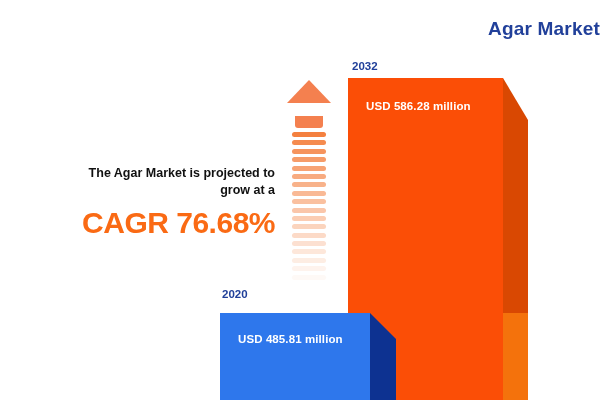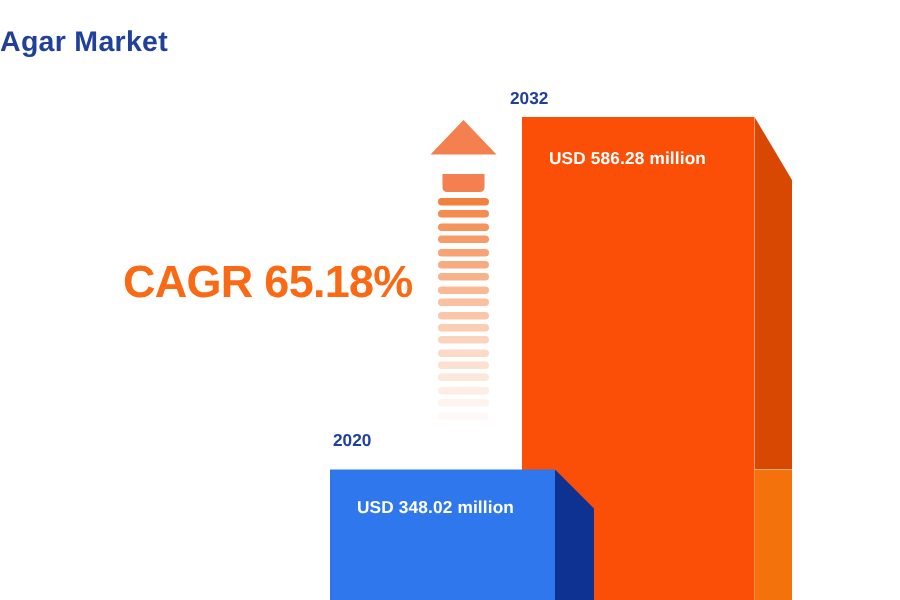--- a/index.html
+++ b/index.html
@@ -19,21 +19,21 @@
     height: 400px;
     background: #ffffff;
   }
 
   
   #chart-title {
     position: absolute;
     left: 0;
     top: 18px;
     width: 600px;
-    text-align: left;
+    text-align: right;
     font-size: 19px;
     font-weight: bold;
     color: #21409A;
     letter-spacing: 0.2px;
   }
 
   
   #growth-arrow {
     position: absolute;
     left: 286px;
@@ -103,21 +103,21 @@
   #bar-2032-value {
     position: absolute;
     left: 18px; top: 22px;
     font-size: 11.5px;
     font-weight: bold;
     color: #ffffff;
     letter-spacing: 0.1px;
   }
   #label-2032 {
     position: absolute;
-    left: 340px; top: 60px;
+    left: 352px; top: 60px;
     font-size: 11.5px;
     font-weight: bold;
     color: #21409A;
   }
 
   
   #bar-2024 { left: 220px; top: 313px; width: 176px; height: 87px; }
   #bar-2024-face {
     position: absolute;
     left: 0; top: 0;
@@ -224,23 +224,27 @@
     </div>
     <div id="bar-2032-side">
       <div id="bar-2032-side-top"></div>
       <div id="bar-2032-side-bottom"></div>
     </div>
   </div>
 
   <div id="label-2024">2020</div>
   <div class="bar-group" id="bar-2024">
     <div id="bar-2024-face">
-      <div id="bar-2024-value">USD 348.02 million</div>
+      <div id="bar-2024-value">USD 485.81 million</div>
     </div>
     <div id="bar-2024-side"></div>
   </div>
 
   <div id="cagr-block">
-    <div id="cagr-value">CAGR 65.18%</div>
+    <div id="cagr-lead">
+      <span>The Agar Market is projected to</span><br>
+      <span>grow at a</span>
+    </div>
+    <div id="cagr-value">CAGR 76.68%</div>
   </div>
 
 
 </div>
 
 </body></html>

